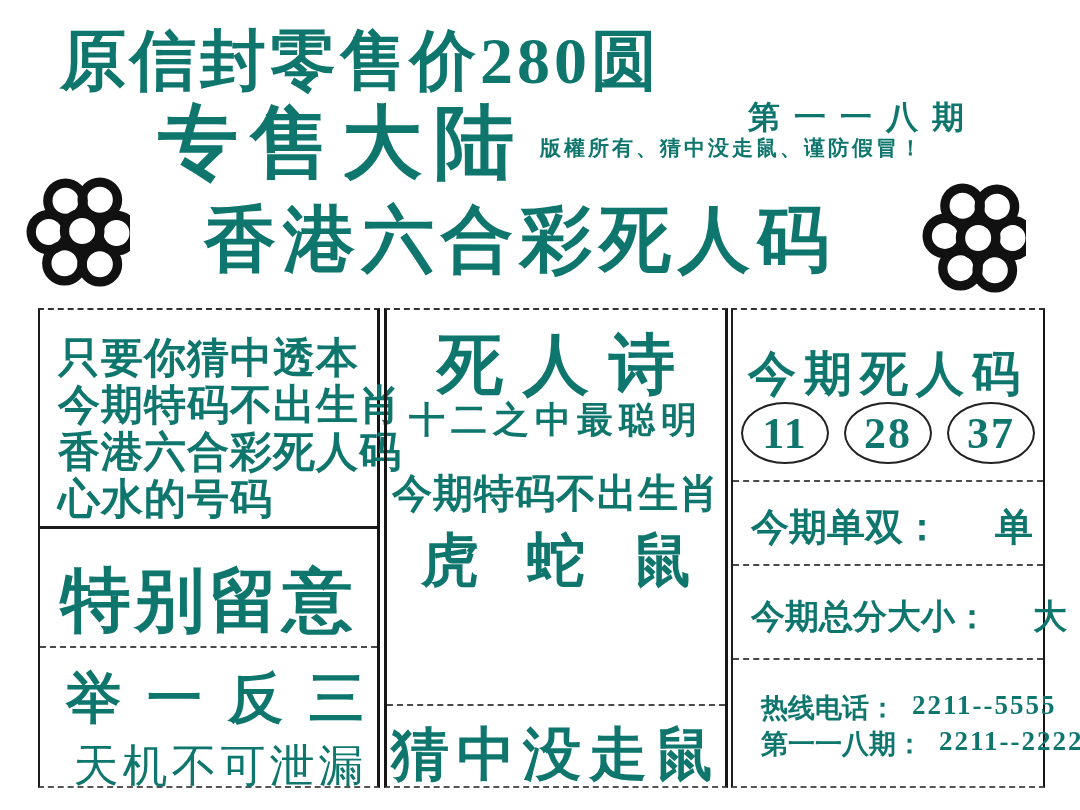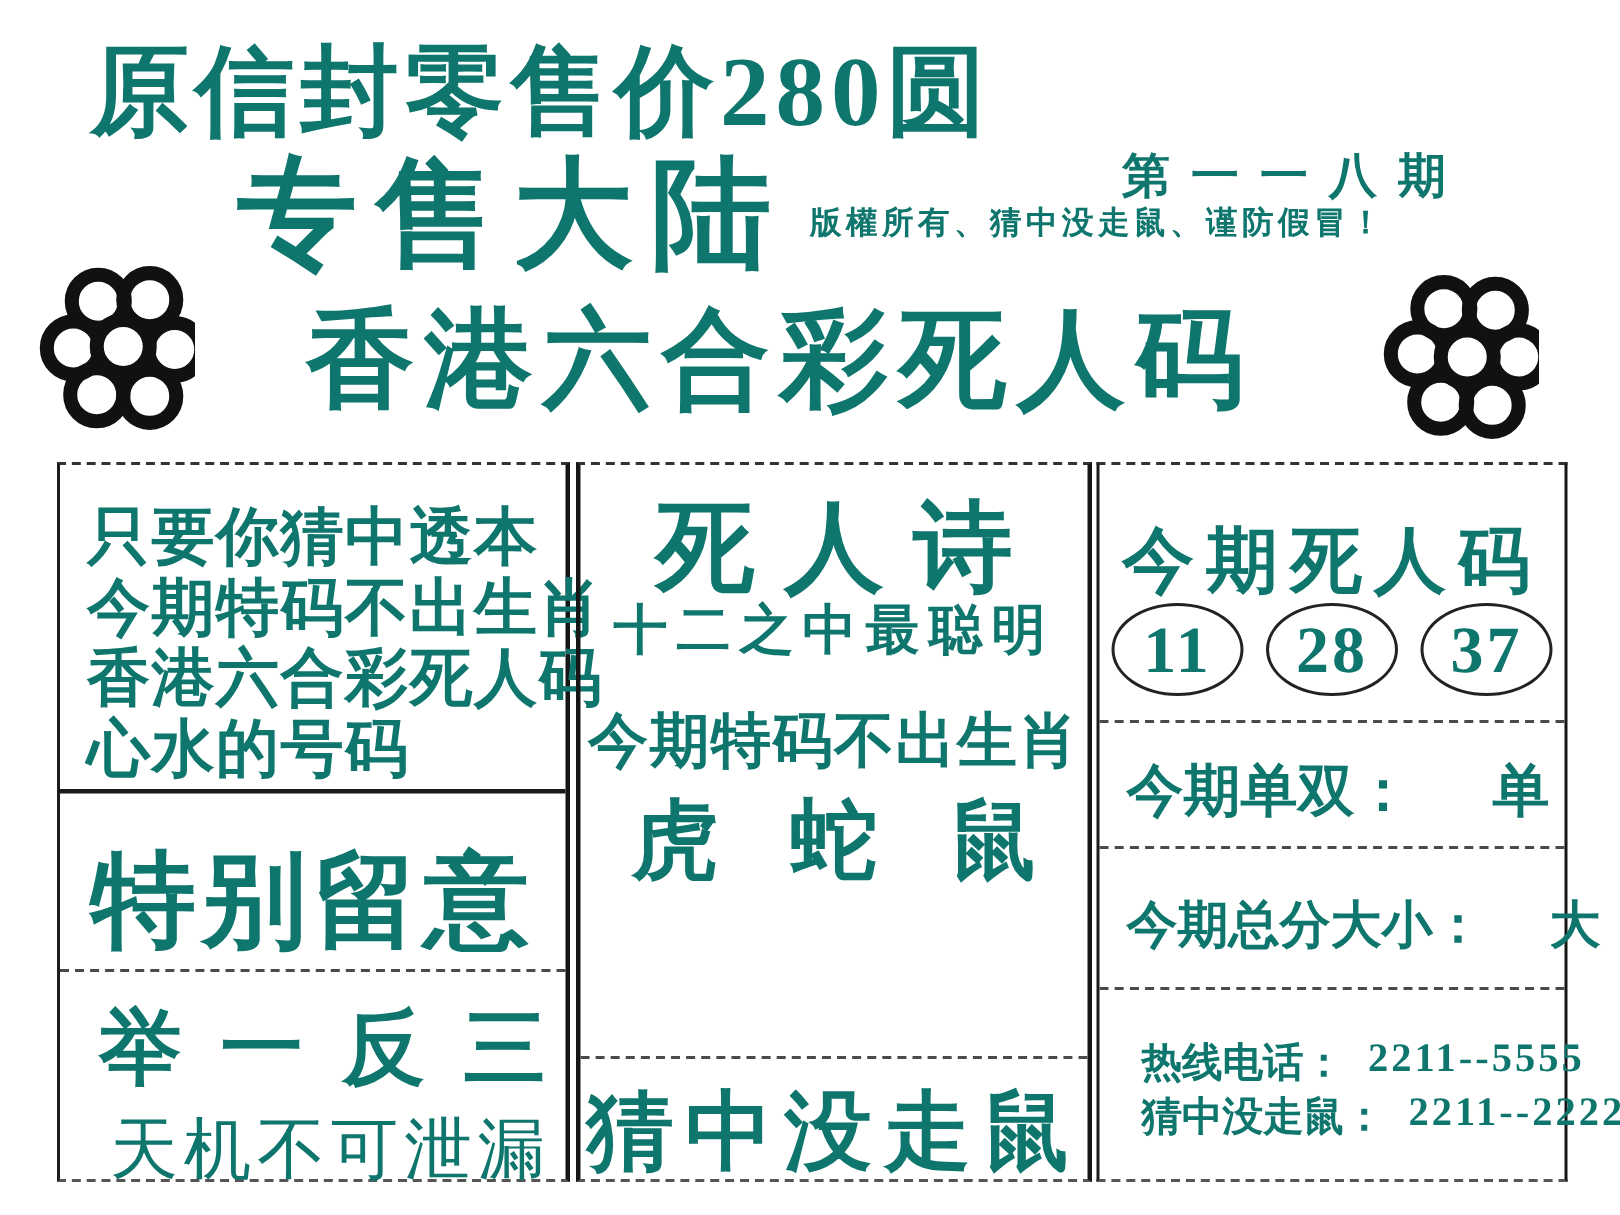--- a/index.html
+++ b/index.html
@@ -194,18 +194,18 @@
     <div class="abs kv bigSmall">
       <span>今期总分大小：</span>
       <span class="val">大</span>
     </div>
     <div class="divider-dash r-div3"></div>
     <div class="abs phone phone1">
       <span>热线电话：</span>
       <span class="val">2211--5555</span>
     </div>
     <div class="abs phone phone2">
-      <span>猜中没走鼠：</span>
+      <span>第一一八期：</span>
       <span class="val">2211--2222</span>
     </div>
   </div>
 
 </div>
 
 </body></html>

